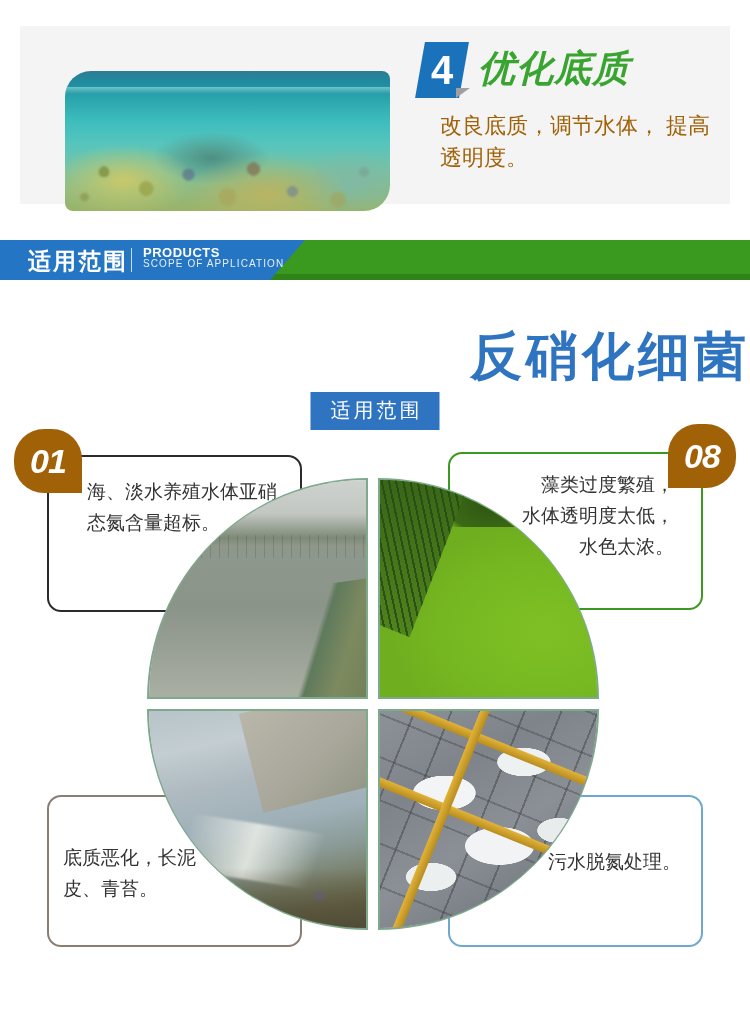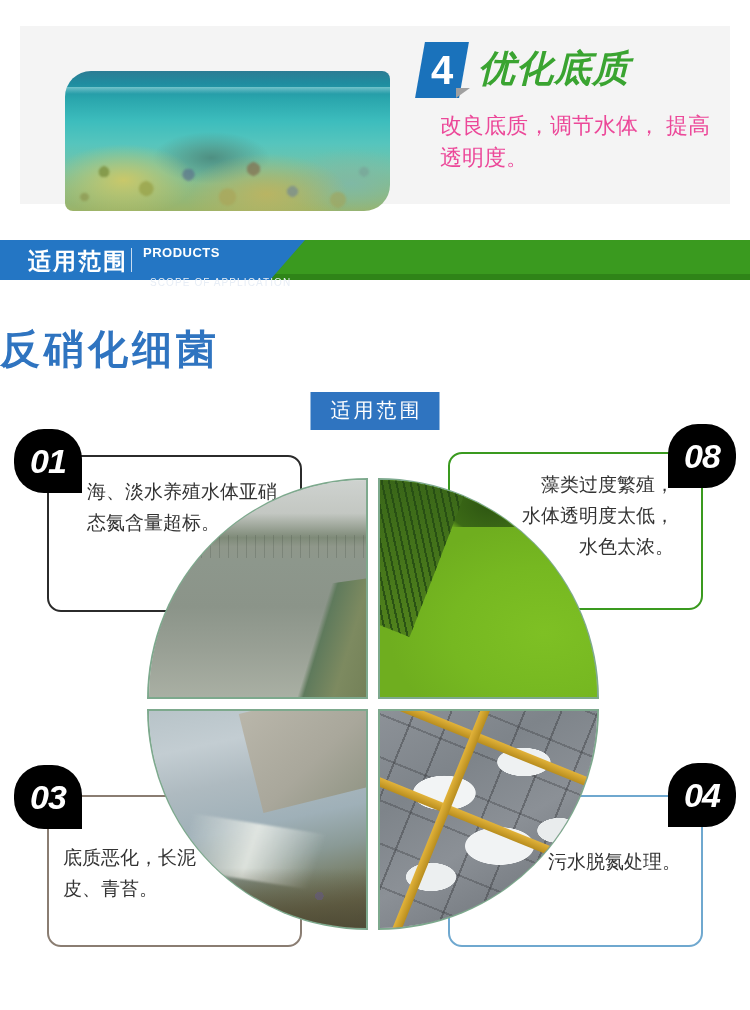--- a/index.html
+++ b/index.html
@@ -69,21 +69,21 @@
   .feat-title{
     position:absolute; left:470px; top:44px;
     color:#3aa431; font-size:37px; font-weight:bold;
     font-style:italic; letter-spacing:1px;
     white-space:nowrap;
     margin-left:8px;
   }
   .feat-desc{
     position:absolute; left:440px; top:110px;
     width:290px;
-    color:#ec4899; font-size:22px; line-height:1.45;
+    color:#a16207; font-size:22px; line-height:1.45;
   }
 
   
   .ribbon{ position:absolute; left:0; top:240px; width:750px; height:48px; }
   .ribbon .green-bar{
     position:absolute; left:250px; top:0; width:500px; height:34px;
     background:#3a9a1f;
   }
   .ribbon .green-underline{
     position:absolute; left:250px; top:34px; width:500px; height:6px;
@@ -100,29 +100,29 @@
   }
   .ribbon .divider{
     position:absolute; left:131px; top:8px; width:1px; height:24px;
     background:rgba(255,255,255,.75);
   }
   .ribbon .en1{
     position:absolute; left:143px; top:5px;
     color:#fff; font-size:13px; font-weight:bold; letter-spacing:.5px;
   }
   .ribbon .en2{
-    position:absolute; left:143px; top:37px;
-    color:#e8eef6; font-size:10px; letter-spacing:1.1px;margin-left:7px;
+    position:absolute; left:143px; top:18px;
+    color:#e8eef6; font-size:10px; letter-spacing:1.1px;
   }
 
   
   .main-title{
     position:absolute; left:0; top:322px; width:750px;
-    text-align:left;
-    color:#2f74c0; font-size:40px; font-weight:bold; letter-spacing:4px;
+    text-align:right;
+    color:#2f74c0; font-size:52px; font-weight:bold; letter-spacing:4px;
   }
   .sub-pill{
     position:absolute; left:50%; top:392px; transform:translateX(-50%);
     background:#2f74c0; color:#fff;
     font-size:20px; letter-spacing:3px;
     padding:5px 17px 6px 20px;
   }
 
   
   .circle-wrap{ position:absolute; left:147px; top:478px; width:452px; height:452px; }
@@ -240,21 +240,21 @@
     border:2px solid #333; border-radius:14px;
     background:transparent;
   }
   .callout .txt{
     position:absolute;
     color:#333333; font-size:19px; line-height:1.62;
     white-space:pre-line;
   }
   .badge{
     position:absolute; width:68px; height:64px;
-    background:#000000;
+    background:#a16207;
     display:flex; align-items:center; justify-content:center;
     color:#ffffff; font-size:34px; font-weight:bold; font-style:italic;
     letter-spacing:-1px;
     font-family:"Liberation Sans",sans-serif;
   }
   .badge-tl{ border-radius:30px 30px 0 30px; }
   .badge-tr{ border-radius:30px 30px 30px 0; }
 
   
   #c01{ left:47px; top:455px; width:255px; height:157px; }
@@ -324,27 +324,25 @@
     <div class="txt">藻类过度繁殖，
 水体透明度太低，
 水色太浓。</div>
     <div class="badge badge-tr">08</div>
   </div>
 
   <div class="callout" id="c03">
     <div class="box" style="border-color: rgb(138, 125, 114);"></div>
     <div class="txt">底质恶化，长泥
 皮、青苔。</div>
-    <div class="badge badge-tl">03</div>
   </div>
 
   <div class="callout" id="c04">
     <div class="box" style="border-color: rgb(111, 168, 207);"></div>
     <div class="txt">污水脱氮处理。</div>
-    <div class="badge badge-tr">04</div>
   </div>
 
   <div class="circle-wrap">
     <div class="quad q1">
       <div class="img img-pond">
         <div class="bank"></div>
       </div>
     </div>
     <div class="quad q2">
       <div class="img img-algae">

